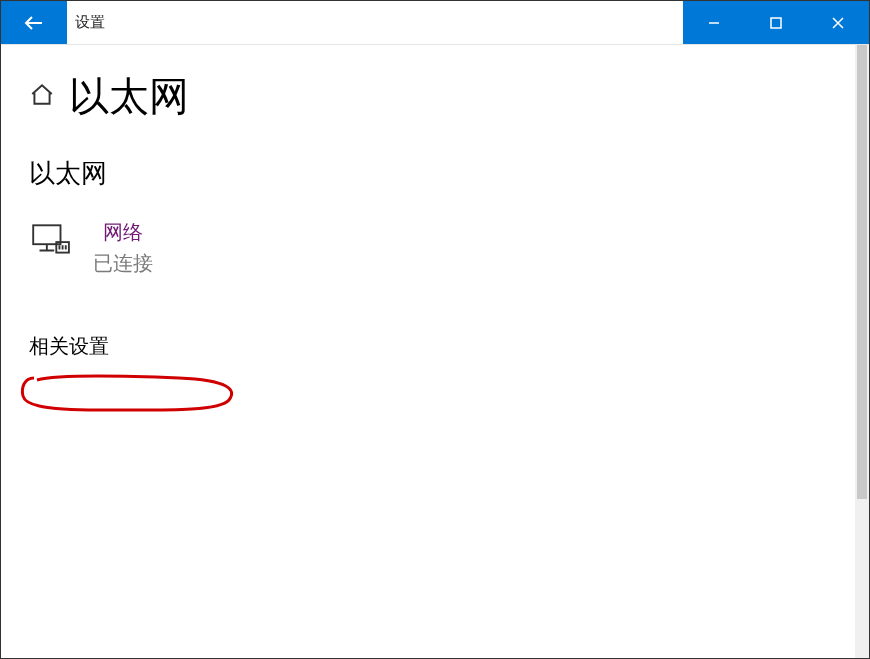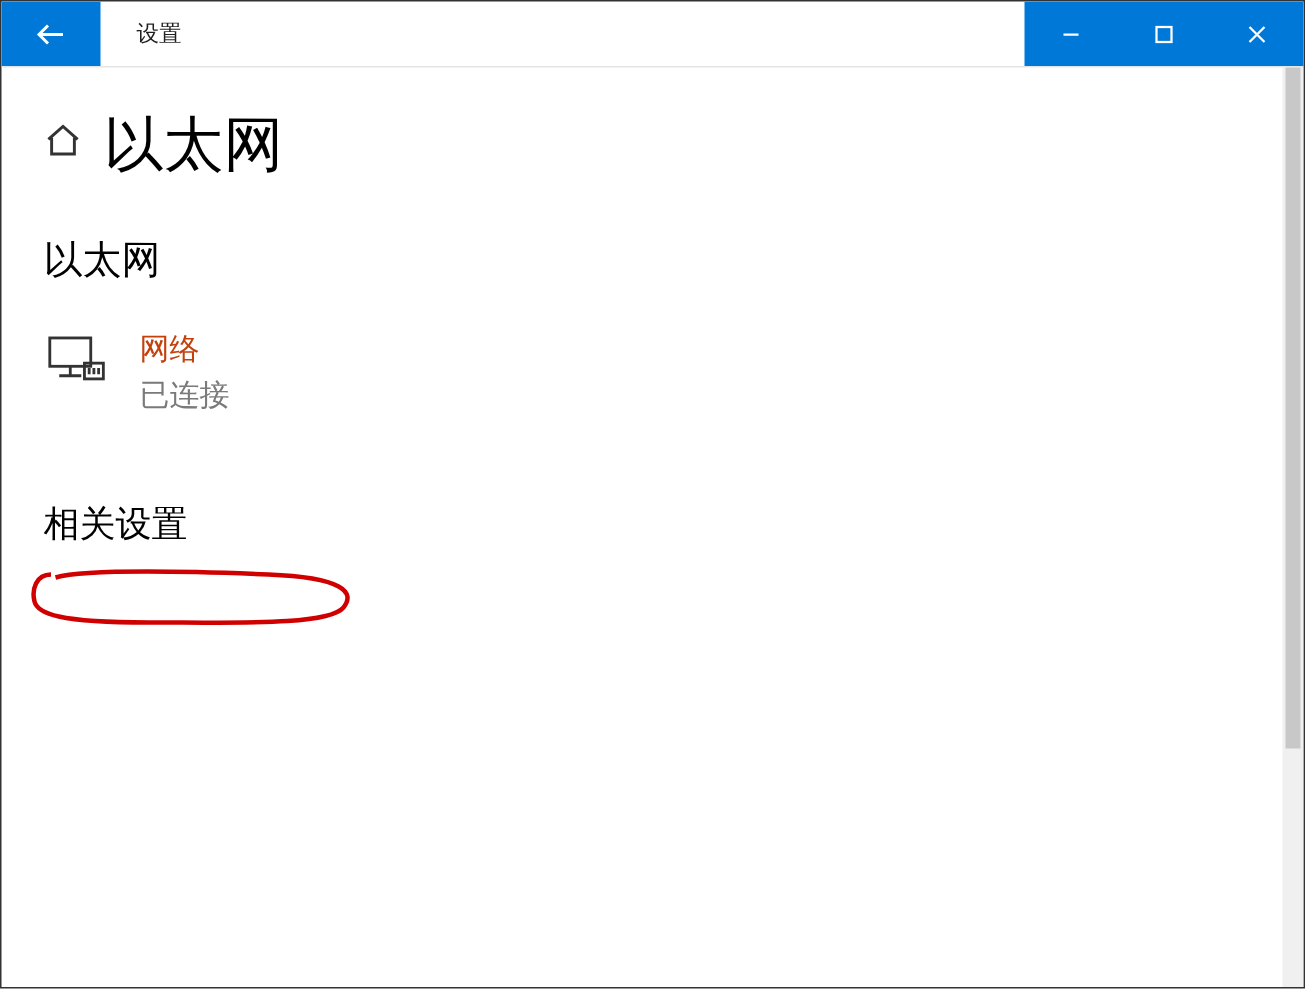--- a/index.html
+++ b/index.html
@@ -32,21 +32,21 @@
     }
     .back-btn svg {
       fill: none;
       stroke: #fff;
       stroke-width: 2;
     }
     .title-label {
       flex: 1;
       display: flex;
       align-items: center;
-      padding-left: 24px;
+      padding-left: 8px;
       font-size: 15px;
       color: #1f1f1f;
     }
     .window-controls {
       display: flex;
       background: #0078d7;
     }
     .win-ctrl {
       width: 62px;
       display: flex;
@@ -94,29 +94,30 @@
       margin-bottom: 56px;
       cursor: pointer;
     }
     .net-icon svg {
       stroke: #333;
       fill: none;
       stroke-width: 1.8;
     }
     .net-name {
       font-size: 20px;
-      color: #c2410c;
+      color: #701a75;
+      text-align: center;
     }
     .net-status {
       font-size: 20px;
       color: #7a7a7a;
       margin-top: 4px;
     }
     .related-heading {
-      font-size: 24px;
+      font-size: 20px;
       font-weight: 400;
       color: #000;
       margin-bottom: 20px;
     }
     .link {
       display: block;
       font-size: 20px;
       color: #0066cc;
       margin-bottom: 28px;
       cursor: pointer;

